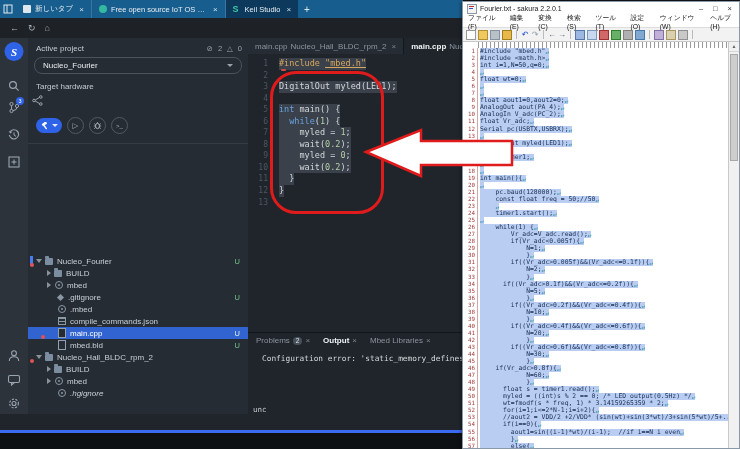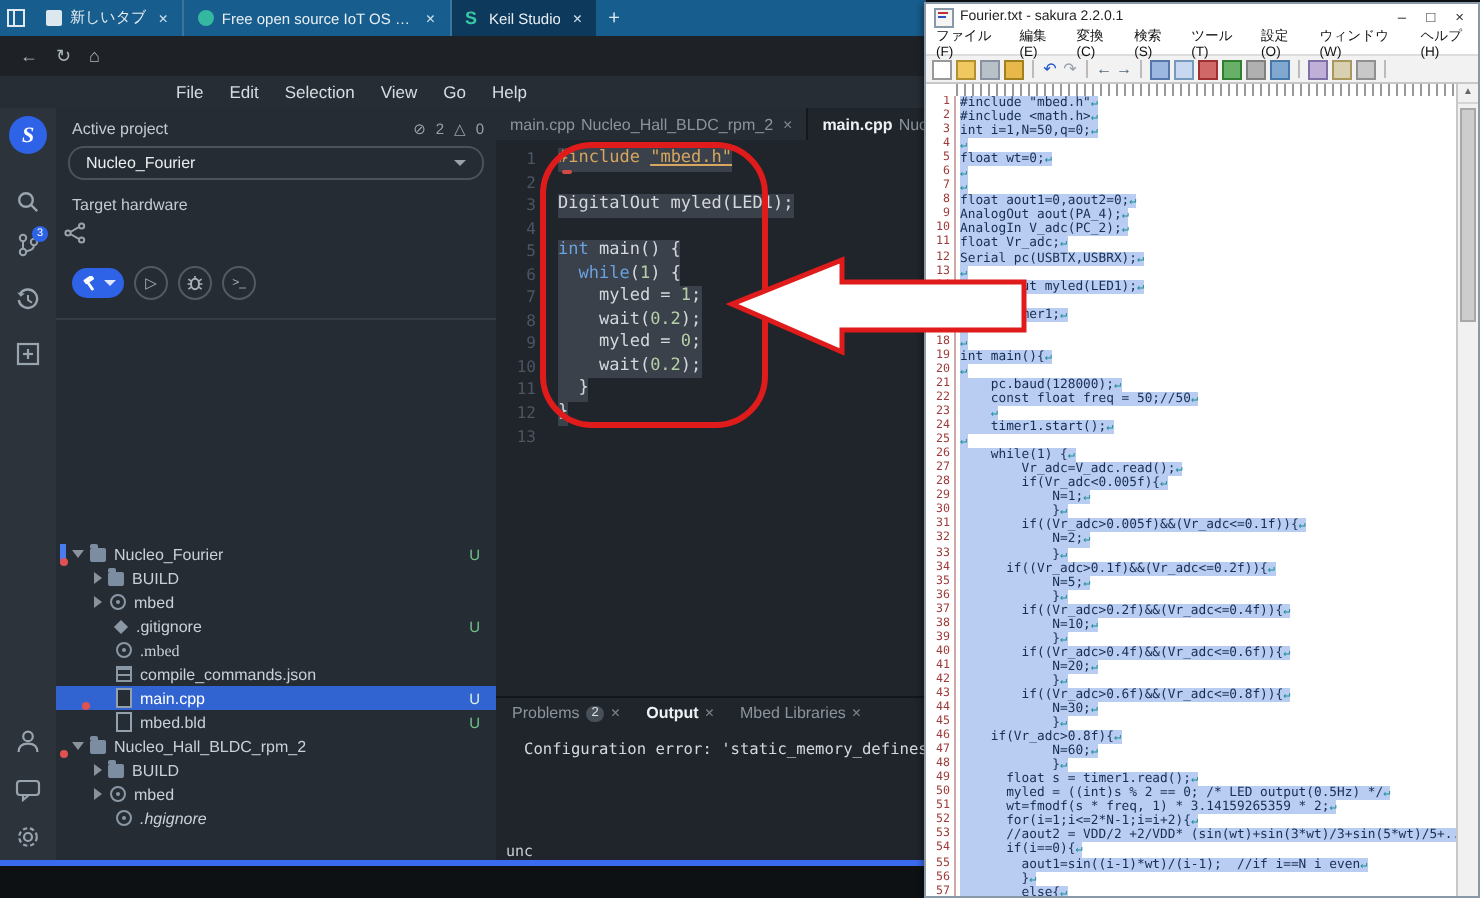--- a/index.html
+++ b/index.html
@@ -158,28 +158,20 @@
           <span class="tabclose">×</span>
         </span>
       </span>
     <span class="newtab">+</span>
   </div>
   <div class="urlrow">
     <span>←</span>
     <span>↻</span>
     <span>⌂</span>
   </div>
-  <div class="menurow" id="keilmenu">
-      <span>File</span>
-      <span>Edit</span>
-      <span>Selection</span>
-      <span>View</span>
-      <span>Go</span>
-      <span>Help</span>
-    </div>
 
   <div class="mainrow">
 
     <div class="activity">
       <div class="aicon keil-logo">S</div>
       <div class="aicon" style="top:40px">
         <svg width="12" height="12" viewBox="0 0 12 12">
             <circle cx="5" cy="5" r="3.4" fill="none" stroke="#9aa4ae" stroke-width="1.2"></circle>
             <line x1="7.6" y1="7.6" x2="10.6" y2="10.6" stroke="#9aa4ae" stroke-width="1.2"></line>
           </svg>
@@ -290,21 +282,21 @@
             <span class="chev right"></span>
             <span class="ticon gear"></span>
             <span>mbed</span>
           </div>
           <div class="trow" style="padding-left: 19px;">
             <span class="chev none"></span>
             <span class="ticon diamond"></span>
             <span>.gitignore</span>
             <span class="badgeU">U</span>
           </div>
-          <div class="trow" style="padding-left: 19px; font-family: Liberation Serif, serif;">
+          <div class="trow" style="padding-left: 19px;">
             <span class="chev none"></span>
             <span class="ticon gear"></span>
             <span>.mbed</span>
           </div>
           <div class="trow" style="padding-left: 19px;">
             <span class="chev none"></span>
             <span class="ticon json"></span>
             <span>compile_commands.json</span>
           </div>
           <div class="trow selected" style="padding-left: 19px;">

